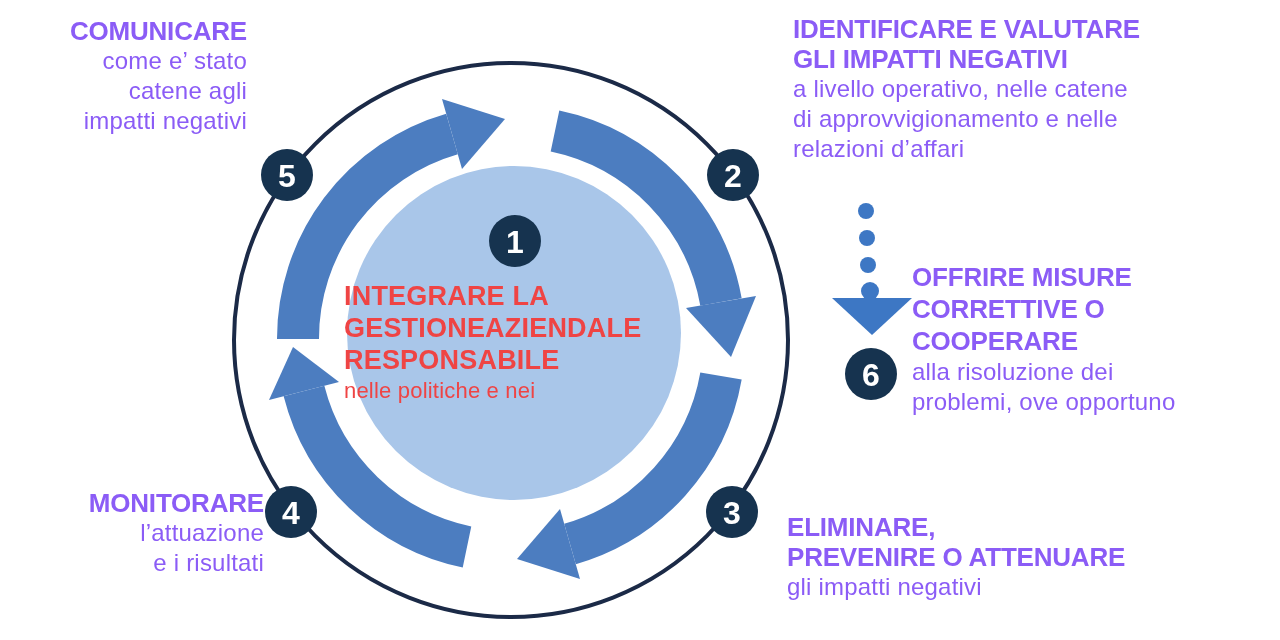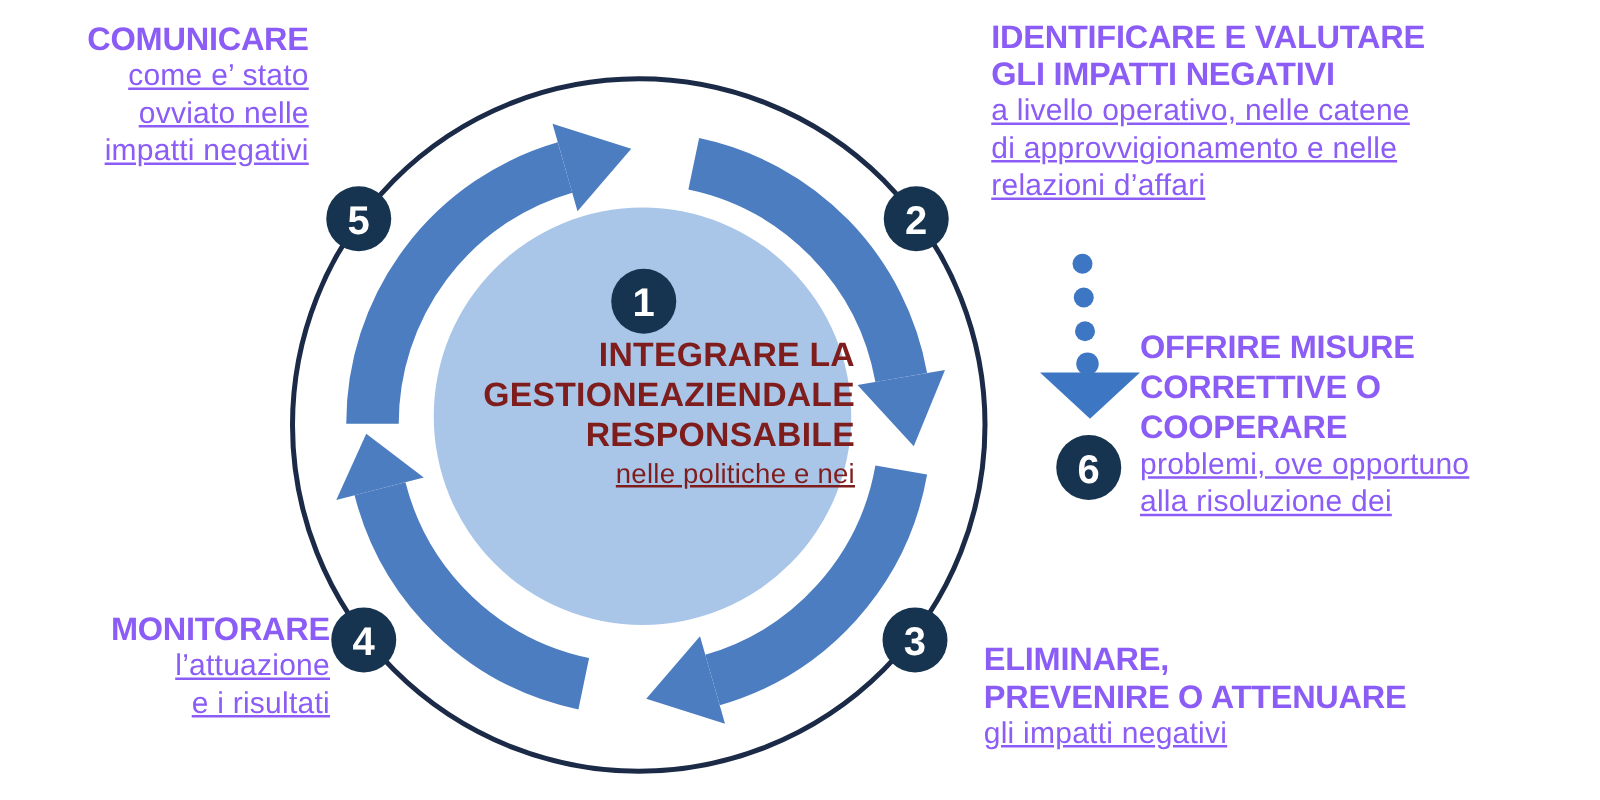--- a/index.html
+++ b/index.html
@@ -54,30 +54,29 @@
     font-weight: 700;
     font-size: 26px;
     line-height: 30px;
     letter-spacing: -0.2px;
   }
   .body-txt {
     font-weight: 400;
     font-size: 24px;
     line-height: 30px;
     letter-spacing: 0.2px;
-    text-decoration: underline;
   }
   .line { display: block; }
   .center-label {
     position: absolute;
     left: 344px;
-    top: 268px;
+    top: 280px;
     width: 340px;
-    text-align: right;
-    color: #7f1d1d;
+    text-align: left;
+    color: #ef4444;
   }
   .center-label .heading {
     font-size: 27px;
     line-height: 32px;
     letter-spacing: 0.2px;
   }
   .center-label .body-txt {
     font-size: 22px;
     line-height: 30px;
   }
@@ -149,21 +148,21 @@
       <span class="line">nelle politiche e nei</span>
     </div>
   </div>
 
   <div class="label right-al" style="left:30px; top:16px; width:217px;">
     <div class="heading">
       <span class="line">COMUNICARE</span>
     </div>
     <div class="body-txt">
       <span class="line">come e’ stato</span>
-      <span class="line">ovviato nelle</span>
+      <span class="line">catene agli</span>
       <span class="line">impatti negativi</span>
     </div>
   </div>
 
   <div class="label" style="left:793px; top:14px; width:400px;">
     <div class="heading">
       <span class="line">IDENTIFICARE E VALUTARE</span>
       <span class="line">GLI IMPATTI NEGATIVI</span>
     </div>
     <div class="body-txt">
@@ -173,22 +172,22 @@
     </div>
   </div>
 
   <div class="label" style="left:912px; top:261px; width:340px;">
     <div class="heading" style="line-height:32px;">
       <span class="line">OFFRIRE MISURE</span>
       <span class="line">CORRETTIVE O</span>
       <span class="line">COOPERARE</span>
     </div>
     <div class="body-txt">
+      <span class="line">alla risoluzione dei</span>
       <span class="line">problemi, ove opportuno</span>
-      <span class="line">alla risoluzione dei</span>
     </div>
   </div>
 
   <div class="label right-al" style="left:47px; top:488px; width:217px;">
     <div class="heading">
       <span class="line">MONITORARE</span>
     </div>
     <div class="body-txt">
       <span class="line">l’attuazione</span>
       <span class="line">e i risultati</span>

